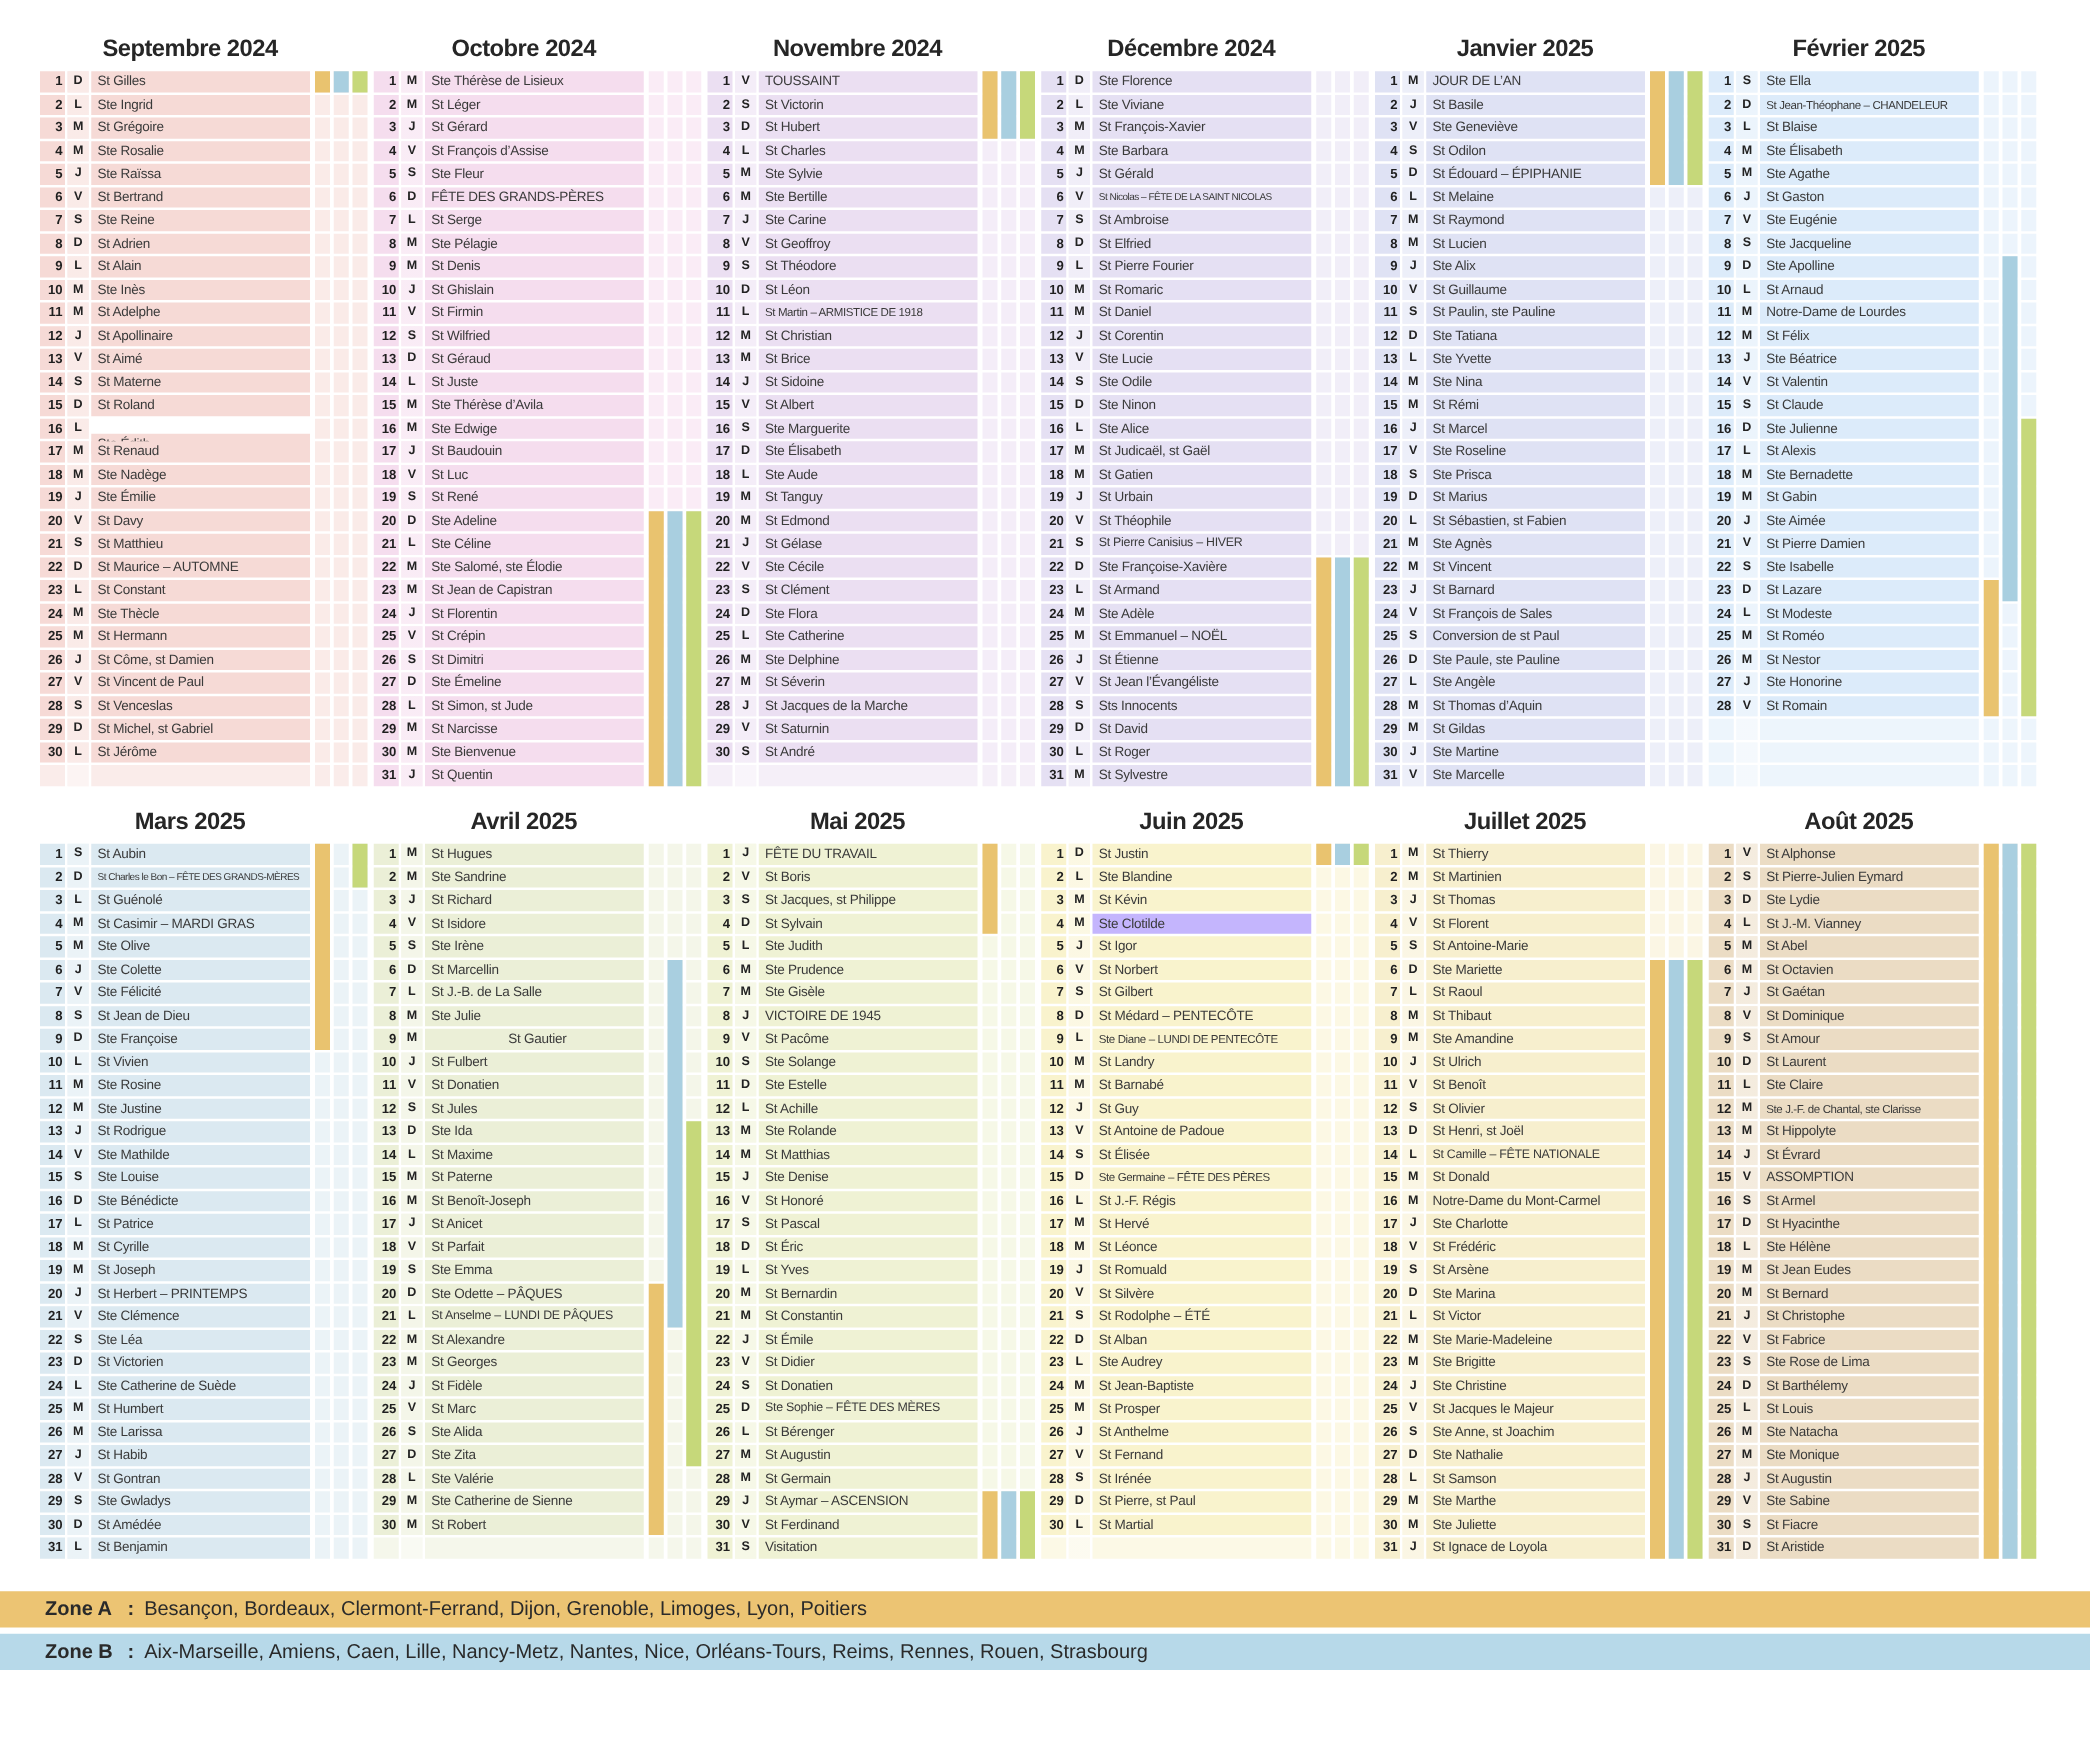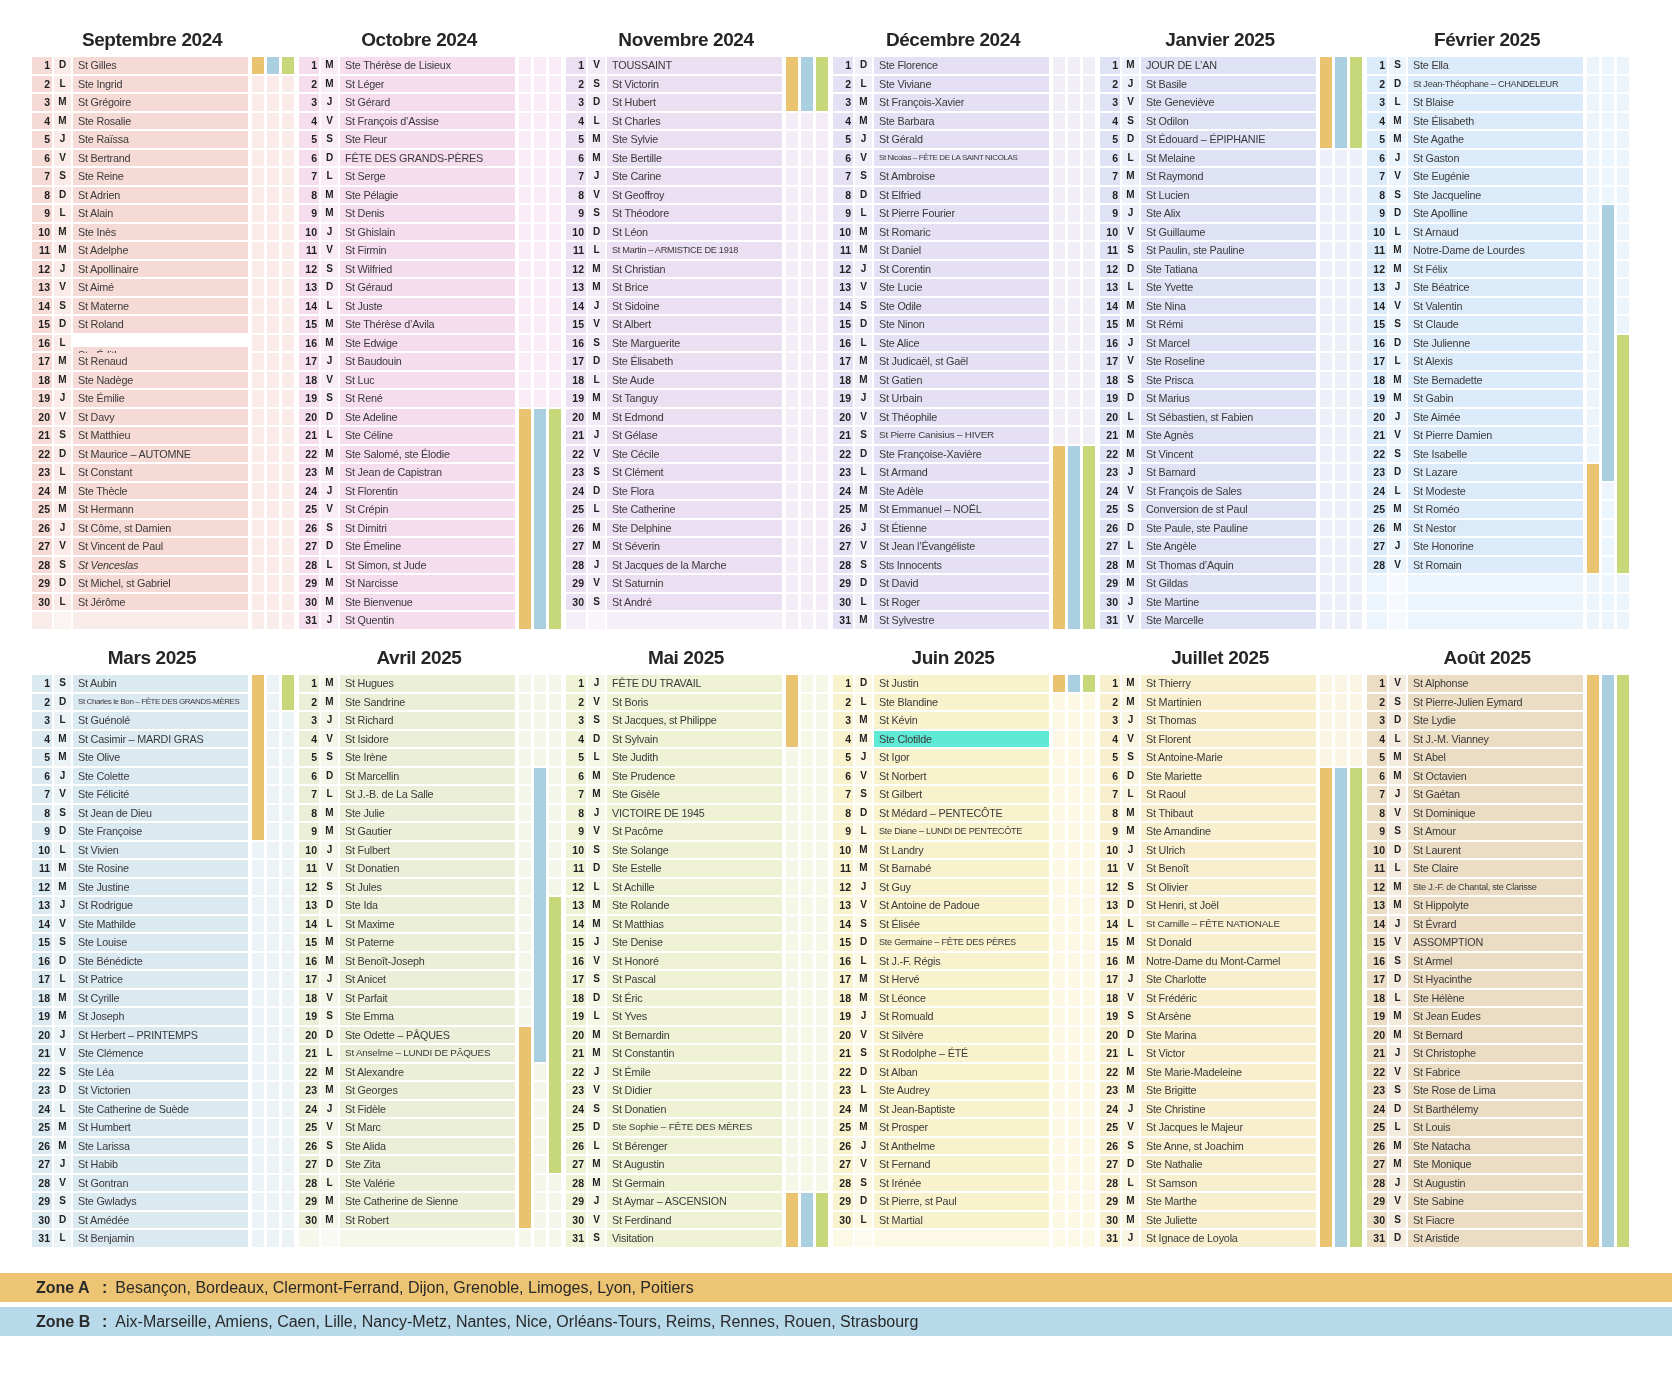--- a/index.html
+++ b/index.html
@@ -252,21 +252,21 @@
           <div class="cell c-num" style="background: rgb(246, 218, 214);">27</div>
           <div class="cell c-let" style="background-color: rgb(246, 218, 214);">V</div>
           <div class="cell c-name" style="background: rgb(246, 218, 214);">St Vincent de Paul</div>
           <div class="cell slot slot-a" style="background: rgb(246, 218, 214);"></div>
           <div class="cell slot slot-b" style="background: rgb(246, 218, 214);"></div>
           <div class="cell slot slot-c" style="background: rgb(246, 218, 214);"></div>
         </div>
         <div class="day-row" style="top: 528.5px;">
           <div class="cell c-num" style="background: rgb(246, 218, 214);">28</div>
           <div class="cell c-let" style="background-color: rgb(246, 218, 214);">S</div>
-          <div class="cell c-name" style="background: rgb(246, 218, 214); font-style: italic;">St Venceslas</div>
+          <div class="cell c-name" style="background: rgb(246, 218, 214);">St Venceslas</div>
           <div class="cell slot slot-a" style="background: rgb(246, 218, 214);"></div>
           <div class="cell slot slot-b" style="background: rgb(246, 218, 214);"></div>
           <div class="cell slot slot-c" style="background: rgb(246, 218, 214);"></div>
         </div>
         <div class="day-row" style="top: 547px;">
           <div class="cell c-num" style="background: rgb(246, 218, 214);">29</div>
           <div class="cell c-let" style="background-color: rgb(246, 218, 214);">D</div>
           <div class="cell c-name" style="background: rgb(246, 218, 214);">St Michel, st Gabriel</div>
           <div class="cell slot slot-a" style="background: rgb(246, 218, 214);"></div>
           <div class="cell slot slot-b" style="background: rgb(246, 218, 214);"></div>
@@ -1877,21 +1877,21 @@
           <div class="cell c-num" style="background: rgb(235, 239, 215);">8</div>
           <div class="cell c-let" style="background-color: rgb(235, 239, 215);">M</div>
           <div class="cell c-name" style="background: rgb(235, 239, 215);">Ste Julie</div>
           <div class="cell slot slot-a" style="background: rgb(235, 239, 215);"></div>
           <div class="cell slot slot-b" style="background: rgb(235, 239, 215);"></div>
           <div class="cell slot slot-c" style="background: rgb(235, 239, 215);"></div>
         </div>
         <div class="day-row" style="top: 177px;">
           <div class="cell c-num" style="background: rgb(235, 239, 215);">9</div>
           <div class="cell c-let" style="background-color: rgb(235, 239, 215);">M</div>
-          <div class="cell c-name" style="background: rgb(235, 239, 215);">St Gautier</div>
+          <div class="cell c-name" style="background: rgb(235, 239, 215); text-align: center;">St Gautier</div>
           <div class="cell slot slot-a" style="background: rgb(235, 239, 215);"></div>
           <div class="cell slot slot-b" style="background: rgb(235, 239, 215);"></div>
           <div class="cell slot slot-c" style="background: rgb(235, 239, 215);"></div>
         </div>
         <div class="day-row" style="top: 195.5px;">
           <div class="cell c-num" style="background: rgb(235, 239, 215);">10</div>
           <div class="cell c-let" style="background-color: rgb(235, 239, 215);">J</div>
           <div class="cell c-name" style="background: rgb(235, 239, 215);">St Fulbert</div>
           <div class="cell slot slot-a" style="background: rgb(235, 239, 215);"></div>
           <div class="cell slot slot-b" style="background: rgb(235, 239, 215);"></div>
@@ -2346,21 +2346,21 @@
           <div class="cell c-num" style="background: rgb(249, 243, 205);">3</div>
           <div class="cell c-let" style="background-color: rgb(249, 243, 205);">M</div>
           <div class="cell c-name" style="background: rgb(249, 243, 205);">St Kévin</div>
           <div class="cell slot slot-a" style="background: rgb(249, 243, 205);"></div>
           <div class="cell slot slot-b" style="background: rgb(249, 243, 205);"></div>
           <div class="cell slot slot-c" style="background: rgb(249, 243, 205);"></div>
         </div>
         <div class="day-row" style="top: 84.5px;">
           <div class="cell c-num" style="background: rgb(249, 243, 205);">4</div>
           <div class="cell c-let" style="background-color: rgb(249, 243, 205);">M</div>
-          <div class="cell c-name" style="background: #5eead4;">Ste Clotilde</div>
+          <div class="cell c-name" style="background: #c4b5fd;">Ste Clotilde</div>
           <div class="cell slot slot-a" style="background: rgb(249, 243, 205);"></div>
           <div class="cell slot slot-b" style="background: rgb(249, 243, 205);"></div>
           <div class="cell slot slot-c" style="background: rgb(249, 243, 205);"></div>
         </div>
         <div class="day-row" style="top: 103px;">
           <div class="cell c-num" style="background: rgb(249, 243, 205);">5</div>
           <div class="cell c-let" style="background-color: rgb(249, 243, 205);">J</div>
           <div class="cell c-name" style="background: rgb(249, 243, 205);">St Igor</div>
           <div class="cell slot slot-a" style="background: rgb(249, 243, 205);"></div>
           <div class="cell slot slot-b" style="background: rgb(249, 243, 205);"></div>

